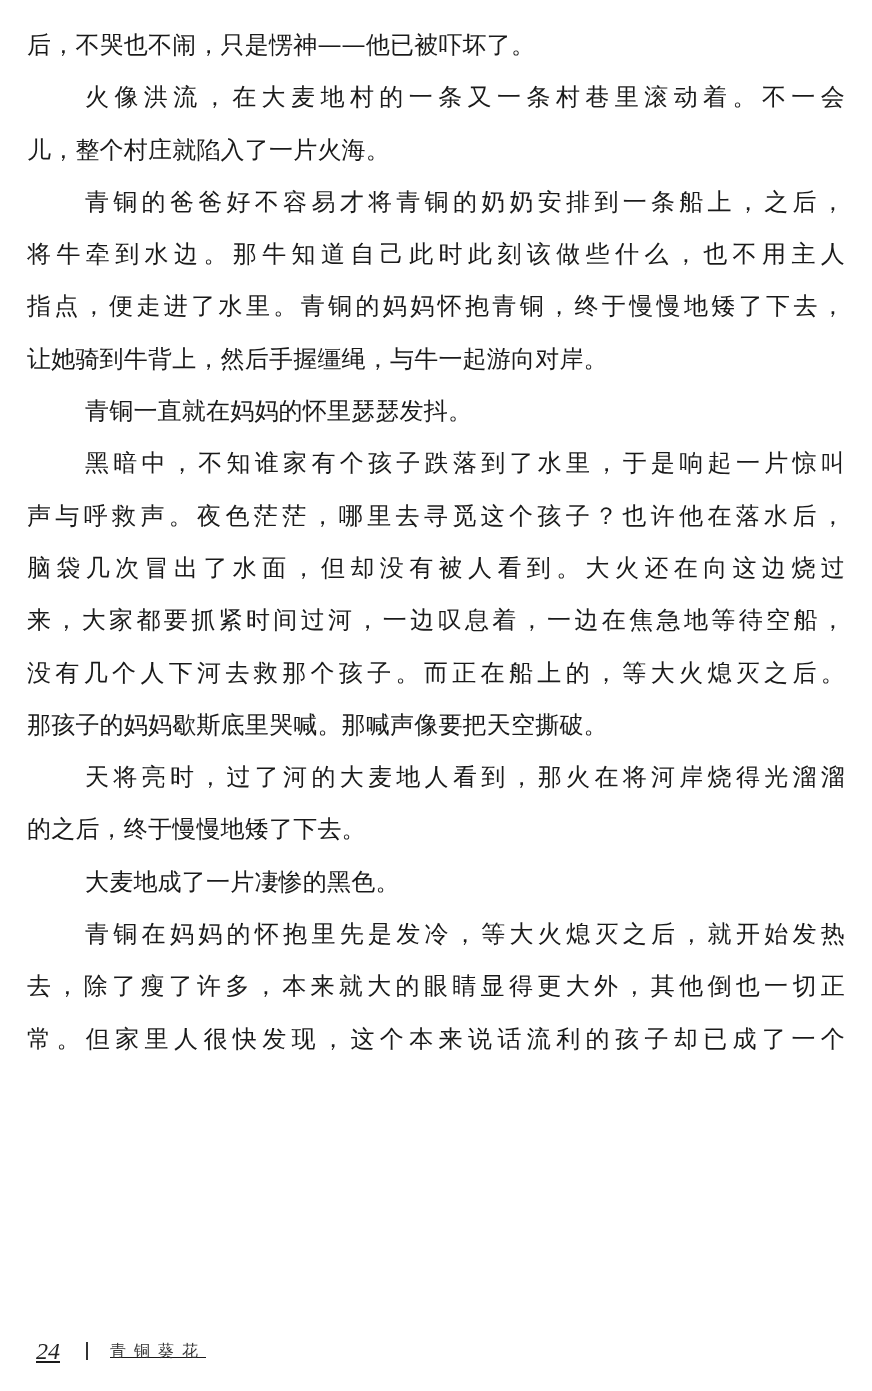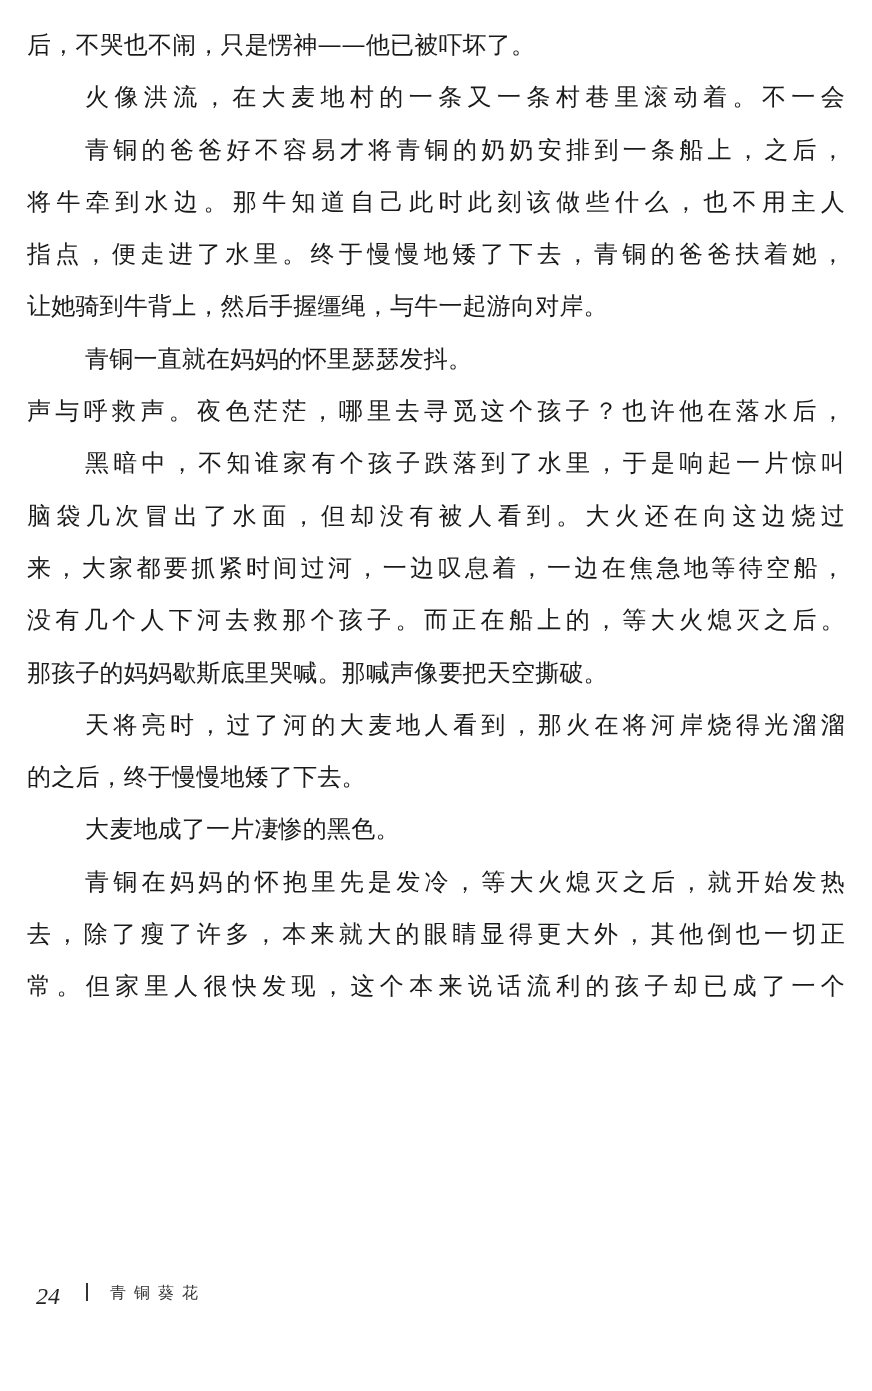--- a/index.html
+++ b/index.html
@@ -9,51 +9,52 @@
     color: #1a1a1a;
   }
   .page-body { position: absolute; left: 27px; top: 19px; width: 818px; }
   .line {
     height: 52.3px; line-height: 52.3px;
     font-size: 24px; white-space: nowrap; letter-spacing: 0.2px;
   }
   .line.indent { padding-left: 58px; }
   .justify { text-align: justify; text-align-last: justify; }
   .footer {
-    position: absolute; left: 36px; top: 1283px;
-    display: flex; align-items: flex-start; height: 34px;
+    position: absolute; left: 36px; top: 1334px;
+    display: flex; align-items: center; height: 34px; text-decoration: underline;
   }
   .page-number {
     font-family: "Liberation Serif", serif; font-style: italic;
     font-size: 24px; color: #222;
   }
   .divider { width: 2px; height: 18px; background: #333; margin: 0 22px 0 26px; }
   .book-title {
     font-family: "DejaVu Sans", sans-serif; font-size: 16px; color: #333;
     letter-spacing: 8px;
   }
 </style>
 </head>
 <body>
 
 <div class="page-body">
 
   <div class="line">后，不哭也不闹，只是愣神——他已被吓坏了。</div>
 
   <div class="line indent justify">火像洪流，在大麦地村的一条又一条村巷里滚动着。不一会</div>
+  <div class="line">儿，整个村庄就陷入了一片火海。</div>
 
   <div class="line indent justify">青铜的爸爸好不容易才将青铜的奶奶安排到一条船上，之后，</div>
   <div class="line justify">将牛牵到水边。那牛知道自己此时此刻该做些什么，也不用主人</div>
-  <div class="line justify">指点，便走进了水里。终于慢慢地矮了下去，青铜的爸爸扶着她，</div>
+  <div class="line justify">指点，便走进了水里。青铜的妈妈怀抱青铜，终于慢慢地矮了下去，</div>
   <div class="line">让她骑到牛背上，然后手握缰绳，与牛一起游向对岸。</div>
 
   <div class="line indent">青铜一直就在妈妈的怀里瑟瑟发抖。</div>
 
+  <div class="line indent justify">黑暗中，不知谁家有个孩子跌落到了水里，于是响起一片惊叫</div>
   <div class="line justify">声与呼救声。夜色茫茫，哪里去寻觅这个孩子？也许他在落水后，</div>
-  <div class="line indent justify">黑暗中，不知谁家有个孩子跌落到了水里，于是响起一片惊叫</div>
   <div class="line justify">脑袋几次冒出了水面，但却没有被人看到。大火还在向这边烧过</div>
   <div class="line justify">来，大家都要抓紧时间过河，一边叹息着，一边在焦急地等待空船，</div>
   <div class="line justify">没有几个人下河去救那个孩子。而正在船上的，等大火熄灭之后。</div>
   <div class="line">那孩子的妈妈歇斯底里哭喊。那喊声像要把天空撕破。</div>
 
   <div class="line indent justify">天将亮时，过了河的大麦地人看到，那火在将河岸烧得光溜溜</div>
   <div class="line">的之后，终于慢慢地矮了下去。</div>
 
   <div class="line indent">大麦地成了一片凄惨的黑色。</div>
 

